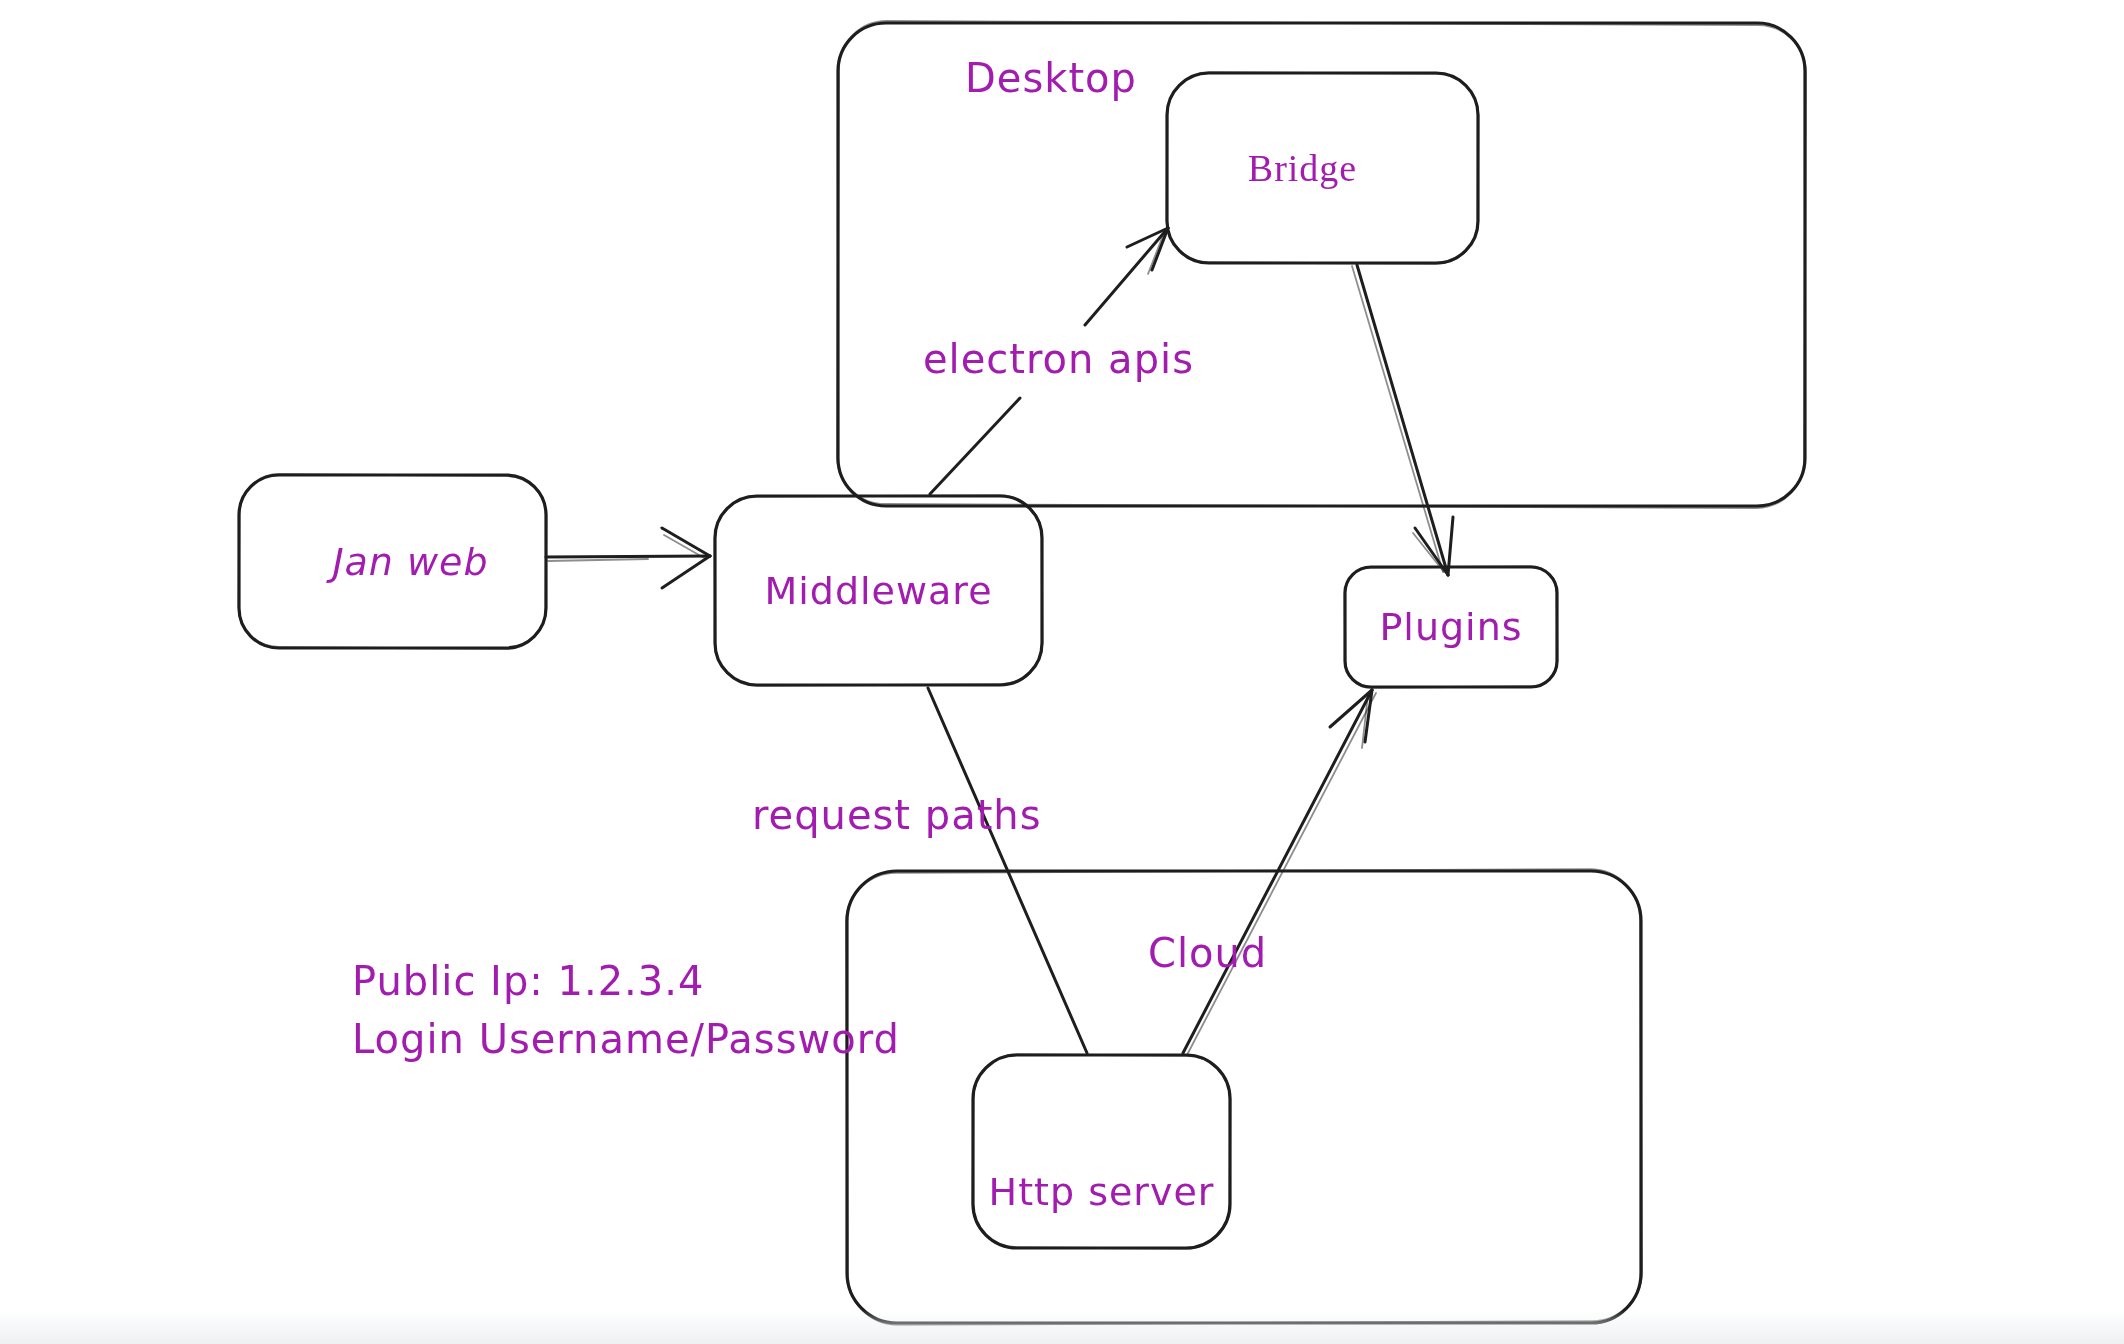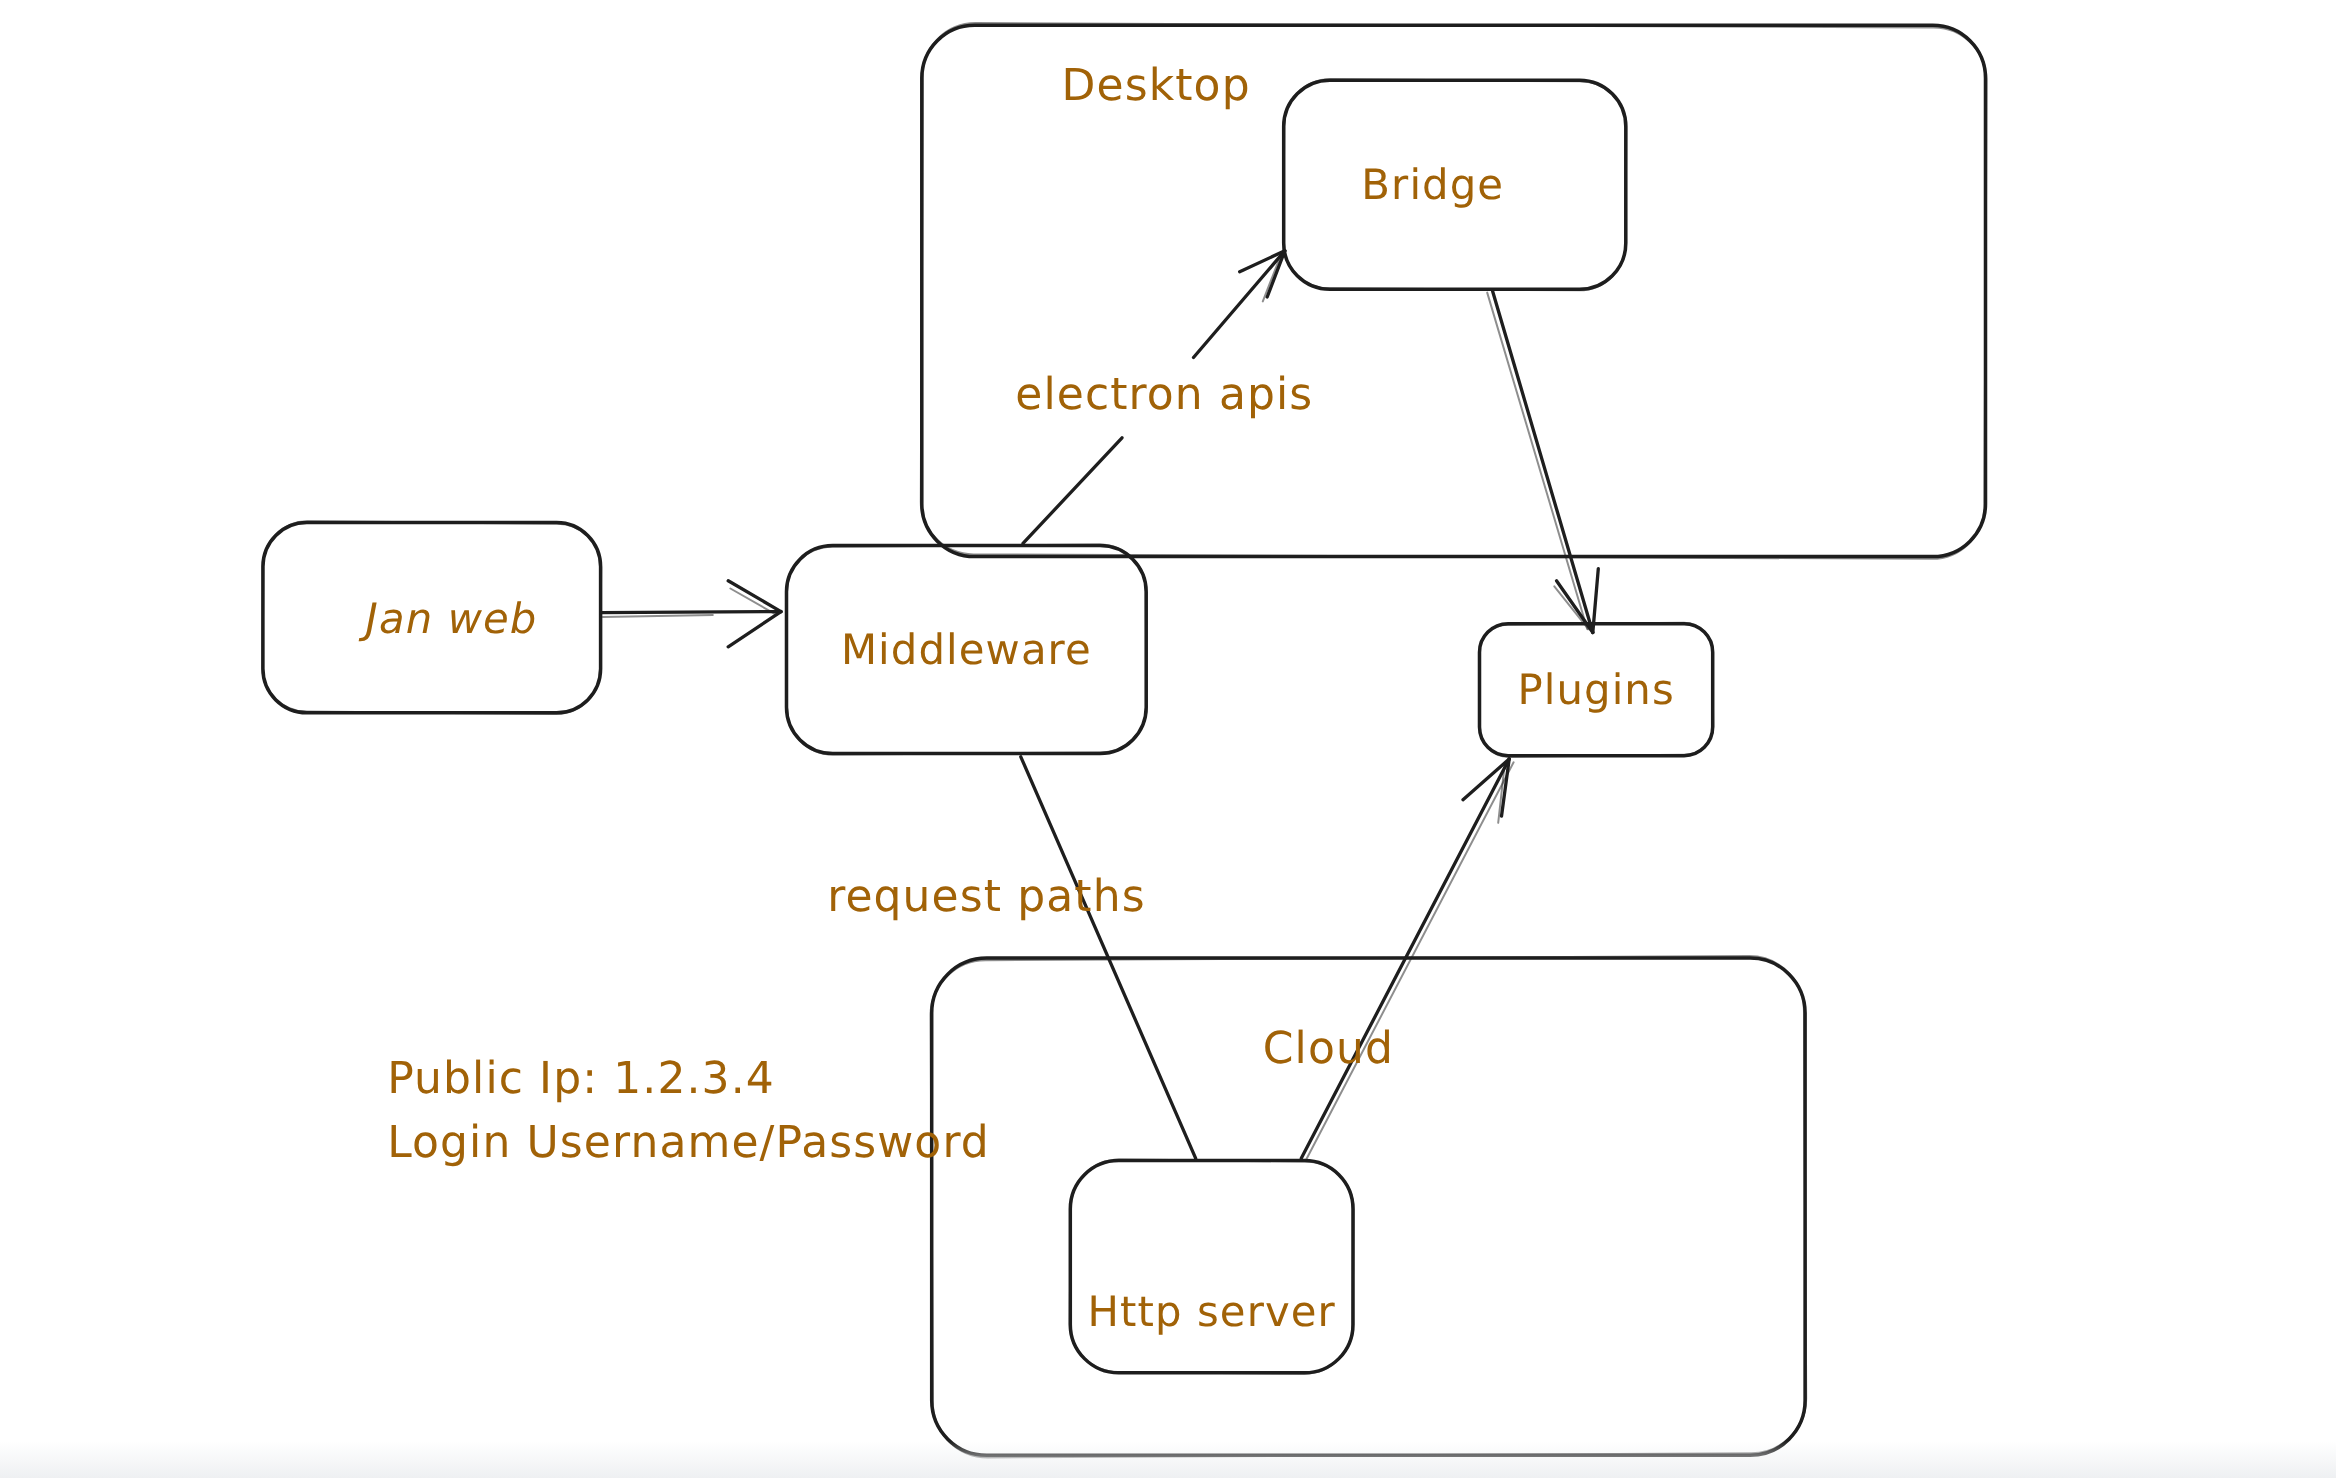--- a/index.html
+++ b/index.html
@@ -3,21 +3,21 @@
 <meta charset="utf-8">
 <style>
   html,body{margin:0;padding:0;background:#ffffff;}
   .stage{
     position:relative;
     width:2124px;
     height:1344px;
     background:#ffffff;
     overflow:hidden;
     font-family:"DejaVu Sans", sans-serif;
-    color:#a16207;
+    color:#a21caf;
   }
   .stage svg{position:absolute;left:0;top:0;}
   .shape{fill:none;stroke:#1e1e1e;stroke-width:3.2;stroke-linecap:round;stroke-linejoin:round;}
   .ghost{fill:none;stroke:#1e1e1e;stroke-width:2;opacity:.5;stroke-linecap:round;}
   .edge{fill:none;stroke:#1e1e1e;stroke-width:3;stroke-linecap:round;stroke-linejoin:round;}
   .eghost{fill:none;stroke:#1e1e1e;stroke-width:1.8;opacity:.5;stroke-linecap:round;}
   .node-label{
     position:absolute;display:flex;align-items:center;justify-content:center;
     font-size:38px;white-space:nowrap;letter-spacing:1px;
   }
@@ -113,21 +113,21 @@
         <path class="eghost" d="M1368,694 L1362,748"></path>
       </g>
     </g>
   </svg>
 
   <div class="free-label" style="left:965px;top:55px;">Desktop</div>
   <div class="free-label" style="left:1148px;top:930px;">Cloud</div>
 
   <div class="node-label" style="left:239px;top:475px;width:343px;height:173px;font-style:italic;">Jan web</div>
   <div class="node-label" style="left:715px;top:496px;width:327px;height:189px;">Middleware</div>
-  <div class="node-label" style="left:1167px;top:73px;width:271px;height:190px;">Bridge</div>
+  <div class="node-label" style="left:1167px;top:73px;width:271px;height:190px;font-family:Liberation Serif, serif;">Bridge</div>
   <div class="node-label" style="left:1345px;top:567px;width:212px;height:120px;">Plugins</div>
   <div class="node-label" style="left:973px;top:1055px;width:257px;height:193px;margin-top:40px;">Http server</div>
 
   <div class="free-label" style="left:923px;top:336px;">electron apis</div>
   <div class="free-label" style="left:752px;top:792px;">request paths</div>
 
   <div class="ann-line" style="left:352px;top:958px;">Public Ip: 1.2.3.4</div>
   <div class="ann-line" style="left:352px;top:1016px;">Login Username/Password</div>
 
   <div class="fade"></div>

